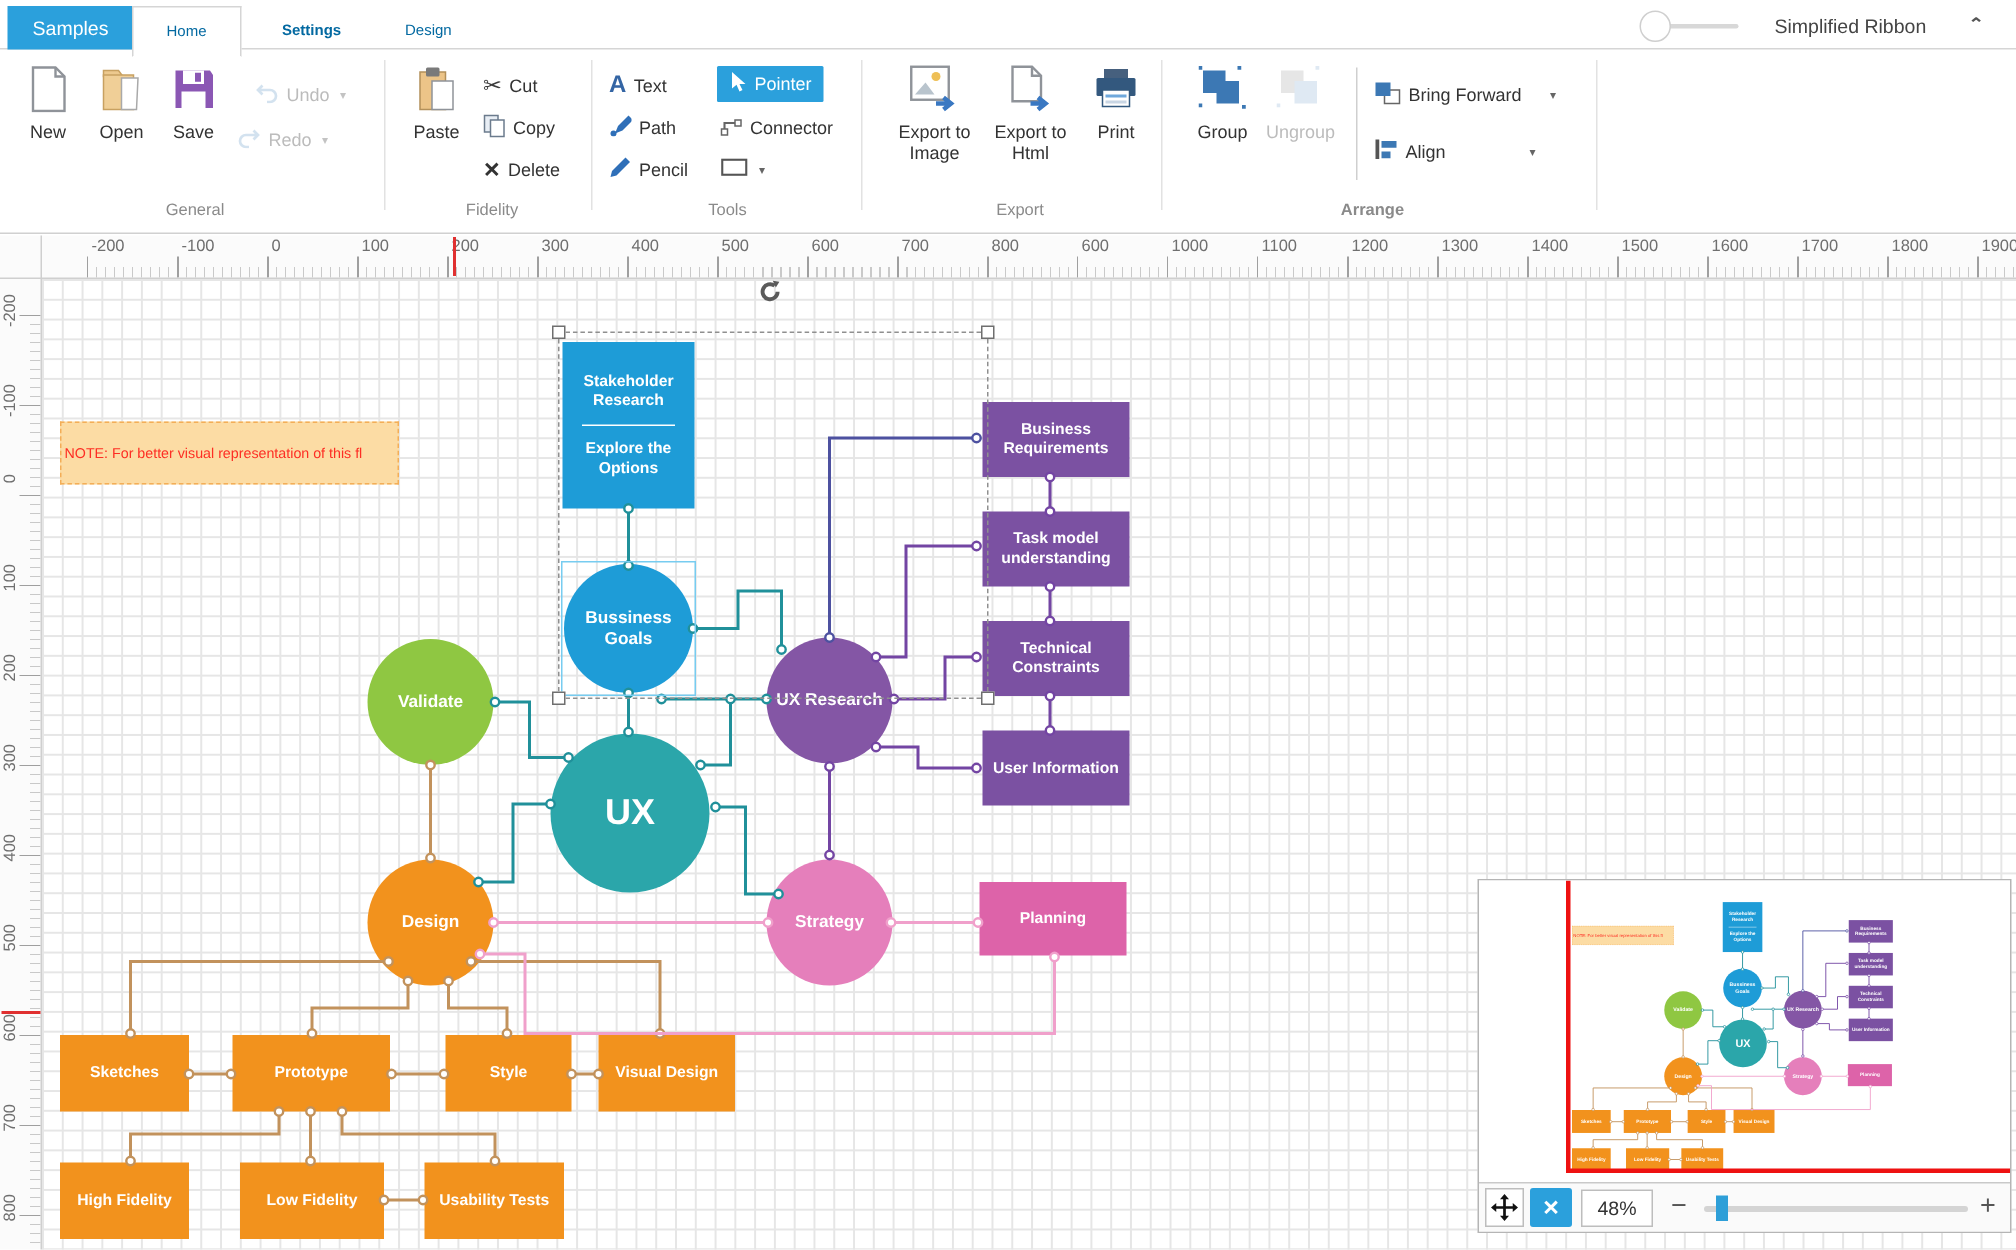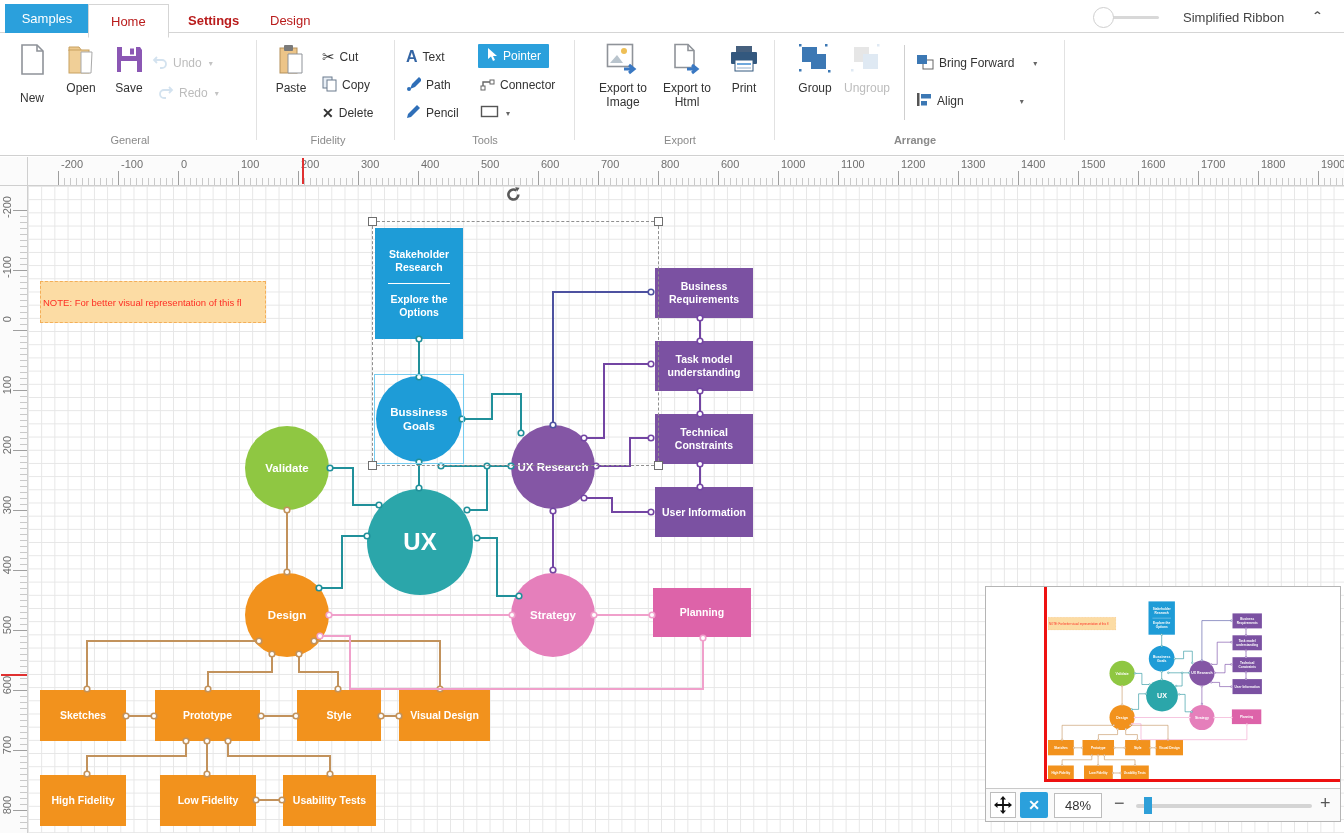--- a/index.html
+++ b/index.html
@@ -3,21 +3,21 @@
 <meta charset="utf-8">
 <style>
   * { margin:0; padding:0; box-sizing:border-box; }
   html,body { width:1344px; height:833px; overflow:hidden; background:#fff;
     font-family:"Liberation Sans", sans-serif; -webkit-font-smoothing:antialiased; }
 
   
   .ribbon { position:absolute; left:0; top:0; width:1344px; height:156px; background:#fff; border-bottom:1px solid #d0d0d0; z-index:20; }
   .tabrow { position:absolute; left:0; top:0; width:100%; height:33px; border-bottom:1px solid #d5d5d5; background:#fff; }
   .apptab { position:absolute; left:5px; top:4px; width:84px; height:29px; background:#2ba0dc; color:#fff; font-size:13px; display:flex; align-items:center; justify-content:center; cursor:pointer; }
-  .tab { position:absolute; top:4px; height:30px; padding:16px 22px; display:flex; align-items:center; font-size:13px; color:#b91c1c; cursor:pointer; }
+  .tab { position:absolute; top:4px; height:30px; padding:16px 22px; display:flex; align-items:center; font-size:10px; color:#0369a1; cursor:pointer; }
   .tab.active { background:#fff; border:1px solid #d5d5d5; border-bottom:1px solid #fff; }
   .rgroup-label { position:absolute; top:134px; font-size:11px; color:#8a8a8a; text-align:center; }
   .vsep { position:absolute; top:40px; height:100px; width:1px; background:#e2e2e2; }
   .bigbtn { position:absolute; top:42px; display:flex; flex-direction:column; align-items:center; font-size:12px; color:#333; cursor:pointer; }
   .bigbtn .bicon { height:34px; display:flex; align-items:center; justify-content:center; margin-bottom:5px; }
   .bigbtn .blabel { text-align:center; line-height:14px; }
   .smallbtn { position:absolute; display:flex; align-items:center; gap:5px; font-size:12px; color:#333; cursor:pointer; height:22px; }
   .smallbtn.disabled { color:#bcbcbc; }
   .smallbtn.disabled svg, .bigbtn.disabled svg { opacity:.45; }
   .caret { font-size:8px; color:#666; margin-left:2px; }
@@ -85,21 +85,21 @@
     <div class="apptab">Samples</div>
     <div class="tab active" style="left:88px;">Home</div>
     <div class="tab" style="left:166px;font-weight:bold;">Settings</div>
     <div class="tab" style="left:248px;">Design</div>
     <div class="toggle-track"></div>
     <div class="toggle-knob"></div>
     <div class="simpl-label">Simplified Ribbon</div>
     <div class="chev-up">⌃</div>
   </div>
 
-  <div class="bigbtn" style="left:12px; width:40px;gap:10px;">
+  <div class="bigbtn" style="left:12px; width:40px;">
     <span class="bicon">
       <svg width="25" height="31" viewBox="0 0 25 31">
           <path d="M2 1 h15 l6 6 v23 h-21 z" fill="#fff" stroke="#8f9399" stroke-width="1.6"></path>
           <path d="M17 1 v6 h6" fill="none" stroke="#8f9399" stroke-width="1.6"></path>
         </svg>
     </span>
     <span class="blabel">New</span>
   </div>
   <div class="bigbtn" style="left:58px; width:46px;">
     <span class="bicon">
@@ -115,21 +115,21 @@
     <span class="bicon">
       <svg width="29" height="29" viewBox="0 0 29 29">
           <path d="M2 2 h23 l2 3 v22 h-25 z" fill="#8b57b4"></path>
           <rect x="7" y="2" width="14" height="9" fill="#fff"></rect>
           <rect x="15" y="3.5" width="4" height="6" fill="#8b57b4"></rect>
           <rect x="6" y="16" width="16" height="11" fill="#fff"></rect>
         </svg>
     </span>
     <span class="blabel">Save</span>
   </div>
-  <div class="smallbtn disabled" style="left:152px; top:52px;">
+  <div class="smallbtn disabled" style="left:170px; top:52px;">
     <span><svg width="16" height="14" viewBox="0 0 16 14">
           <path d="M5 2 L2 5 L5 8 M2 5 h8 a4 4 0 0 1 0 8 h-2" fill="none" stroke="#9fc0dc" stroke-width="1.8"></path>
         </svg></span>
     <span>Undo</span>
       <span class="caret">▾</span>
   </div>
   <div class="smallbtn disabled" style="left:158px; top:82px;">
     <span><svg width="16" height="14" viewBox="0 0 16 14">
           <path d="M11 2 L14 5 L11 8 M14 5 h-8 a4 4 0 0 0 0 8 h2" fill="none" stroke="#9fc0dc" stroke-width="1.8"></path>
         </svg></span>

